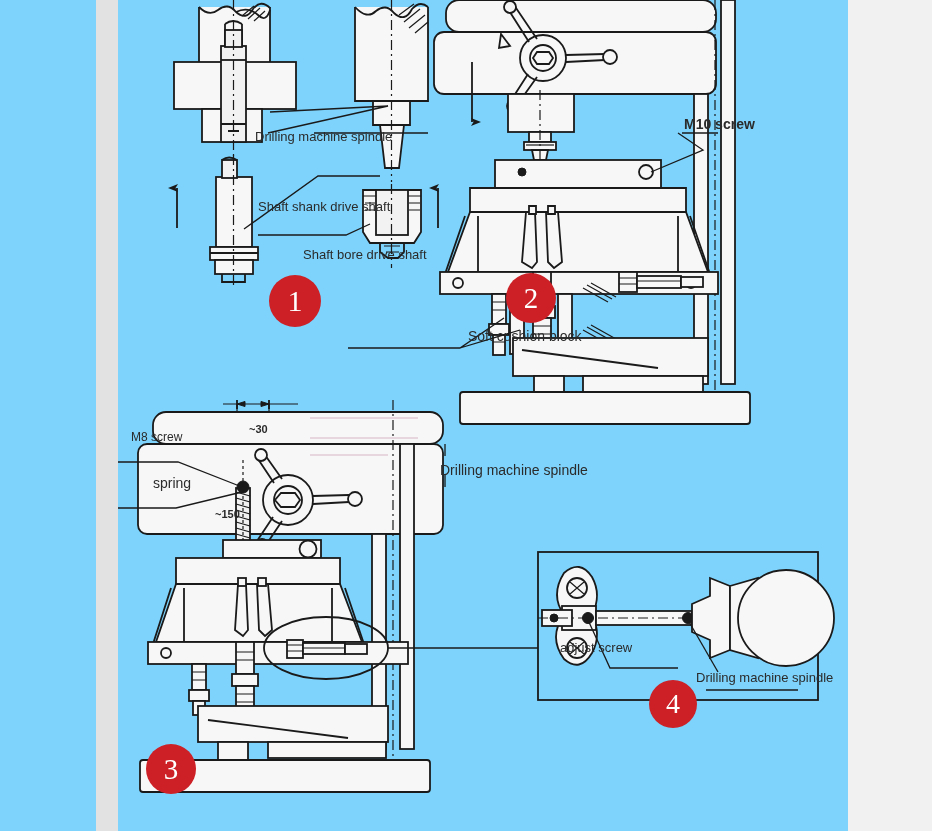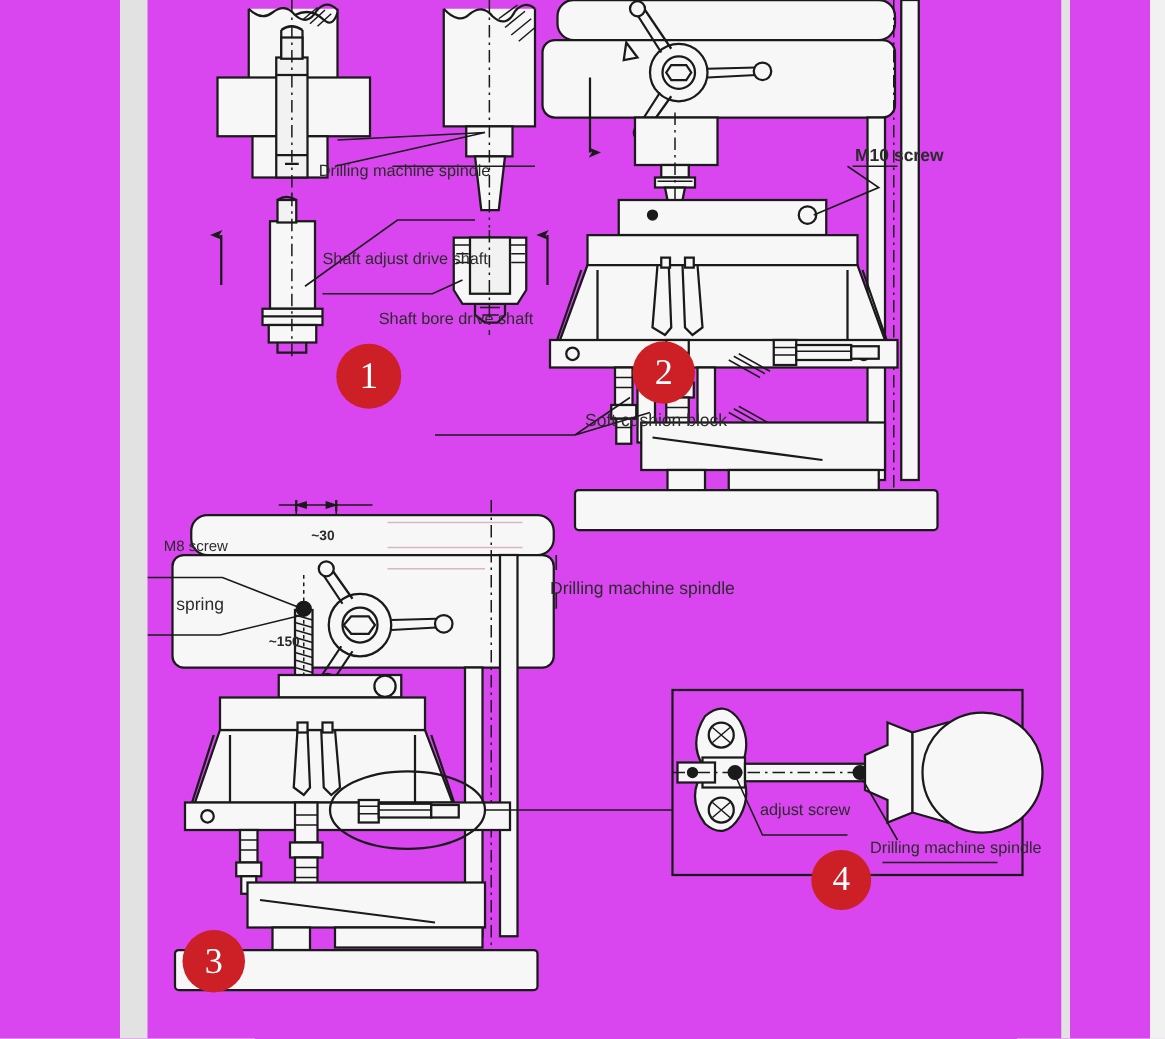--- a/index.html
+++ b/index.html
@@ -6,23 +6,23 @@
   html, body {
     margin: 0;
     padding: 0;
     background: #f1f1f1;
   }
   body {
     font-family: "Liberation Sans", sans-serif;
   }
   #page {
     position: relative;
-    width: 920px;
+    width: 848px;
     height: 831px;
-    background: #d946ef;
+    background: #7dd3fc;
     overflow: hidden;
   }
   
   .page-divider {
     position: absolute;
     top: 0;
     height: 831px;
     background: #e2e2e2;
   }
   .page-divider.left  { left: 96px;  width: 22px; }
@@ -399,33 +399,33 @@
 
         <path class="lead" d="M470,620 L492,668 L560,668"></path>
         <path class="lead" d="M570,620 L600,672"></path>
         <path class="lead" d="M588,690 L680,690"></path>
       </g>
 
     </svg>
   </div>
 
   <div class="cap" style="left:255px; top:130px;">Drilling machine spindle</div>
-  <div class="cap" style="left:258px; top:200px;">Shaft adjust drive shaft</div>
+  <div class="cap" style="left:258px; top:200px;">Shaft shank drive shaft</div>
   <div class="cap" style="left:255px; top:248px;margin-left:48px;">Shaft bore drive shaft</div>
 
   <div class="cap" style="left:684px; top:117px; font-size:14px;font-weight:bold;">M10 screw</div>
   <div class="cap" style="left:468px; top:329px; font-size:14px;text-align:right;">Soft cushion block</div>
 
   <div class="cap" style="left:131px; top:431px; font-size:12px;">M8 screw</div>
-  <div class="cap" style="left:141px; top:476px; font-size:14px;">spring</div>
+  <div class="cap" style="left:153px; top:476px; font-size:14px;">spring</div>
   <div class="cap" style="left:440px; top:463px; font-size:14px;">Drilling machine spindle</div>
   <div class="cap small" style="left:249px; top:394px;margin-top:30px;">~30</div>
   <div class="cap small" style="left:215px; top:509px;">~150</div>
 
-  <div class="cap" style="left:608px; top:641px;">adjust screw</div>
+  <div class="cap" style="left:560px; top:641px;">adjust screw</div>
   <div class="cap" style="left:696px; top:671px;">Drilling machine spindle</div>
 
   <div class="badge b1">1</div>
   <div class="badge b2">2</div>
   <div class="badge b3">3</div>
   <div class="badge b4">4</div>
 
 </div>
 
 </body></html>

